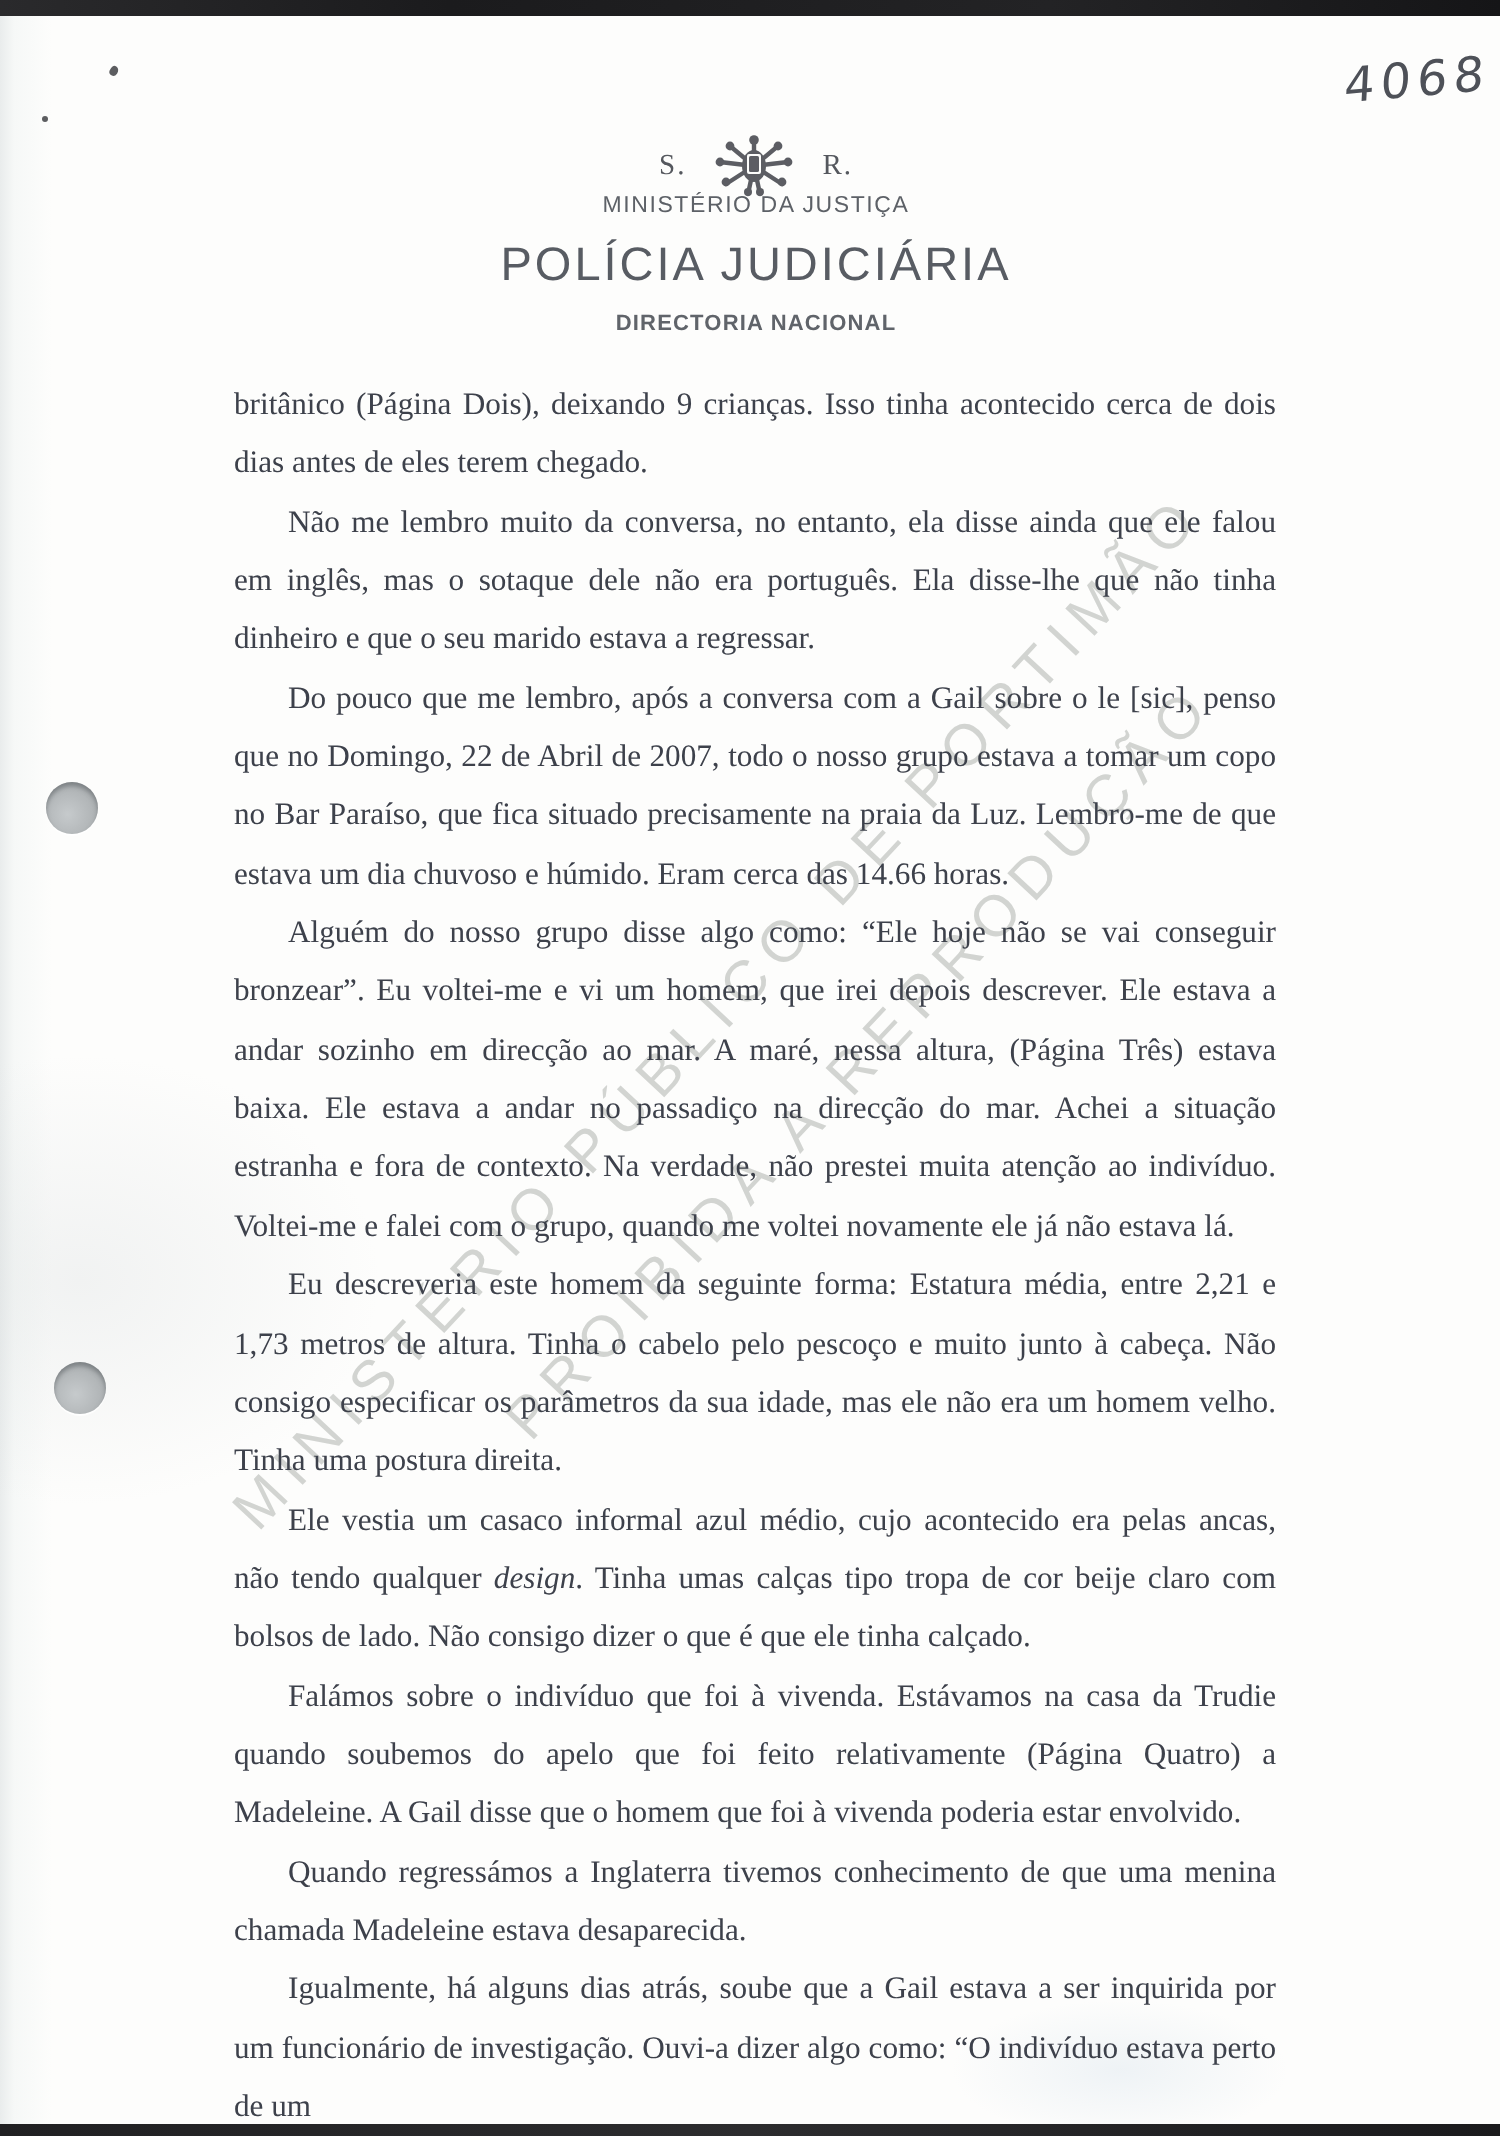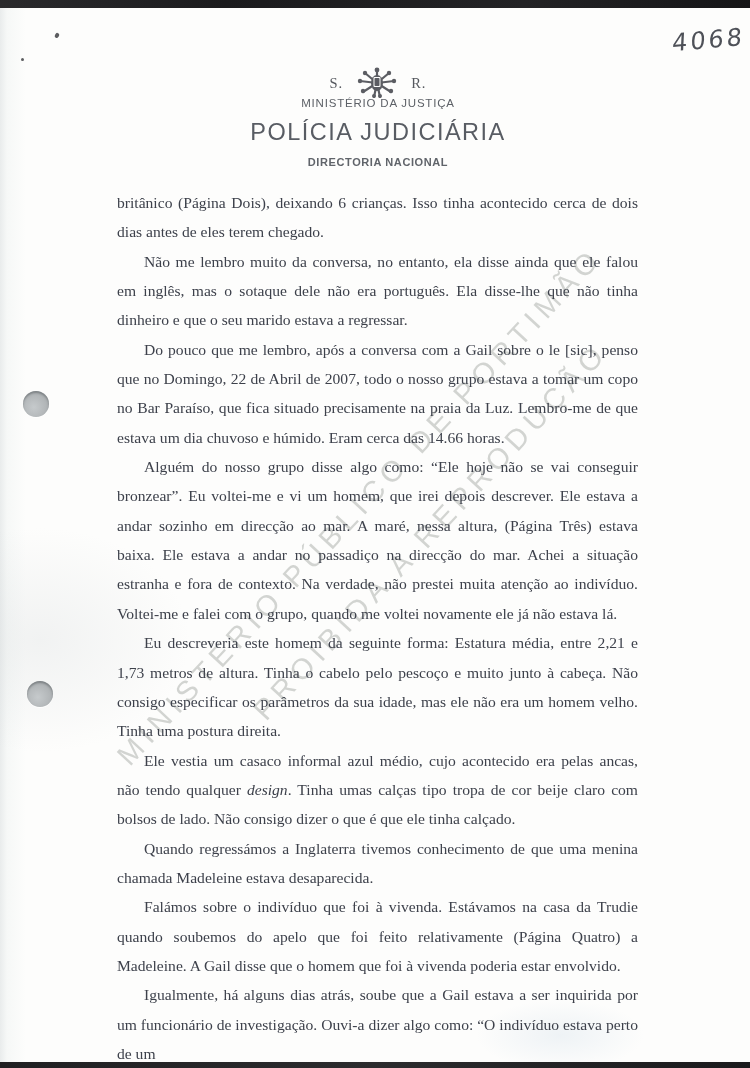--- a/index.html
+++ b/index.html
@@ -144,26 +144,26 @@
     <div class="org-title">POLÍCIA JUDICIÁRIA</div>
     <div class="directorate">DIRECTORIA NACIONAL</div>
   </div>
 
   <div class="watermark">
     <span class="wm-line">MINISTÉRIO PÚBLICO DE PORTIMÃO</span>
     <span class="wm-line">PROIBIDA A REPRODUÇÃO</span>
   </div>
 
   <div class="doc-body">
-    <p class="no-indent">britânico (Página Dois), deixando 6 crianças. Isso tinha acontecido cerca de dois dias antes de eles terem chegado.</p>
+    <p class="no-indent">britânico (Página Dois), deixando 9 crianças. Isso tinha acontecido cerca de dois dias antes de eles terem chegado.</p>
     <p>Não me lembro muito da conversa, no entanto, ela disse ainda que ele falou em inglês, mas o sotaque dele não era português. Ela disse-lhe que não tinha dinheiro e que o seu marido estava a regressar.</p>
     <p>Do pouco que me lembro, após a conversa com a Gail sobre o le [sic], penso que no Domingo, 22 de Abril de 2007, todo o nosso grupo estava a tomar um copo no Bar Paraíso, que fica situado precisamente na praia da Luz. Lembro-me de que estava um dia chuvoso e húmido. Eram cerca das 14.66 horas.</p>
     <p>Alguém do nosso grupo disse algo como: “Ele hoje não se vai conseguir bronzear”. Eu voltei-me e vi um homem, que irei depois descrever. Ele estava a andar sozinho em direcção ao mar. A maré, nessa altura, (Página Três) estava baixa. Ele estava a andar no passadiço na direcção do mar. Achei a situação estranha e fora de contexto. Na verdade, não prestei muita atenção ao indivíduo. Voltei-me e falei com o grupo, quando me voltei novamente ele já não estava lá.</p>
     <p>Eu descreveria este homem da seguinte forma: Estatura média, entre 2,21 e 1,73 metros de altura. Tinha o cabelo pelo pescoço e muito junto à cabeça. Não consigo especificar os parâmetros da sua idade, mas ele não era um homem velho. Tinha uma postura direita.</p>
     <p><span>Ele vestia um casaco informal azul médio, cujo acontecido era pelas ancas, não tendo qualquer </span><em>design</em><span>. Tinha umas calças tipo tropa de cor beije claro com bolsos de lado. Não consigo dizer o que é que ele tinha calçado.</span></p>
+    <p>Falámos sobre o indivíduo que foi à vivenda. Estávamos na casa da Trudie quando soubemos do apelo que foi feito relativamente (Página Quatro) a Madeleine. A Gail disse que o homem que foi à vivenda poderia estar envolvido.</p>
     <p>Quando regressámos a Inglaterra tivemos conhecimento de que uma menina chamada Madeleine estava desaparecida.</p>
-    <p>Falámos sobre o indivíduo que foi à vivenda. Estávamos na casa da Trudie quando soubemos do apelo que foi feito relativamente (Página Quatro) a Madeleine. A Gail disse que o homem que foi à vivenda poderia estar envolvido.</p>
     <p>Igualmente, há alguns dias atrás, soube que a Gail estava a ser inquirida por um funcionário de investigação. Ouvi-a dizer algo como: “O indivíduo estava perto de um</p>
   </div>
 
   <div class="edge-bottom"></div>
 
 </div>
 
 </body></html>

